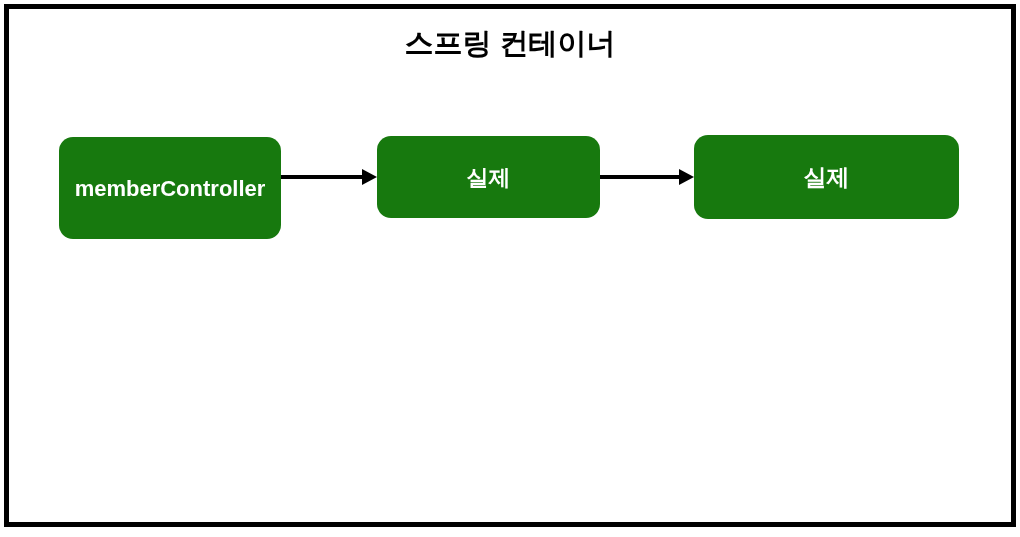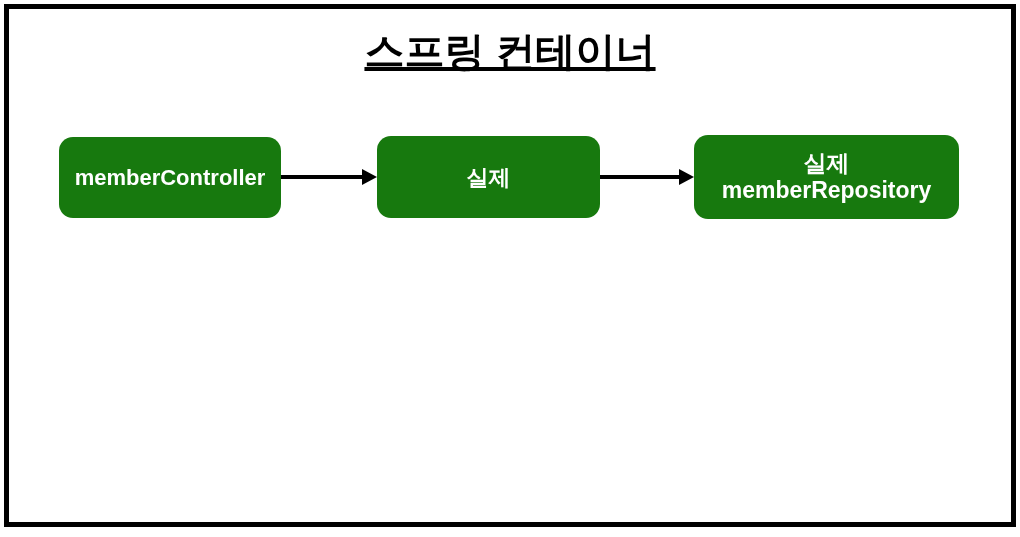--- a/index.html
+++ b/index.html
@@ -31,41 +31,40 @@
     border: 5px solid var(--frame-border);
     background: transparent;
   }
 
   .diagram-title {
     position: absolute;
     top: 24px;
     left: 0;
     width: 1020px;
     text-align: center;
-    font-size: 40px;
+    font-size: 29px;
     font-weight: 600;
     color: var(--title-text);
     letter-spacing: 0px;
-    text-decoration: underline;
   }
 
   .node {
     position: absolute;
     background: var(--node-fill);
     color: var(--node-text);
     border-radius: 14px;
     display: flex;
     flex-direction: column;
     align-items: center;
     justify-content: center;
     font-weight: bold;
     text-align: center;
     line-height: 27px;
   }
-  .node-1 { left: 59px;  top: 137px; width: 222px; height: 81px; font-size: 22px; }
+  .node-1 { left: 59px;  top: 137px; width: 222px; height: 102px; font-size: 22px; }
   .node-2 { left: 377px; top: 136px; width: 223px; height: 82px; font-size: 22px; }
   .node-3 { left: 694px; top: 135px; width: 265px; height: 84px; font-size: 23px; }
 
   .arrow { position: absolute; height: 28px; }
   .arrow-1 { left: 281px; top: 163px; width: 96px; }
   .arrow-2 { left: 600px; top: 163px; width: 94px; }
   .arrow .shaft {
     position: absolute;
     left: 0;
     top: 12px;
@@ -108,16 +107,15 @@
     <span class="node-line">실제</span>
   </div>
 
   <div class="arrow arrow-2">
     <div class="shaft"></div>
     <div class="head"></div>
   </div>
 
   <div class="node node-3">
     <span class="node-line">실제</span>
-    <span class="node-line">memberRepository</span>
   </div>
 
 </div>
 
 </body></html>

